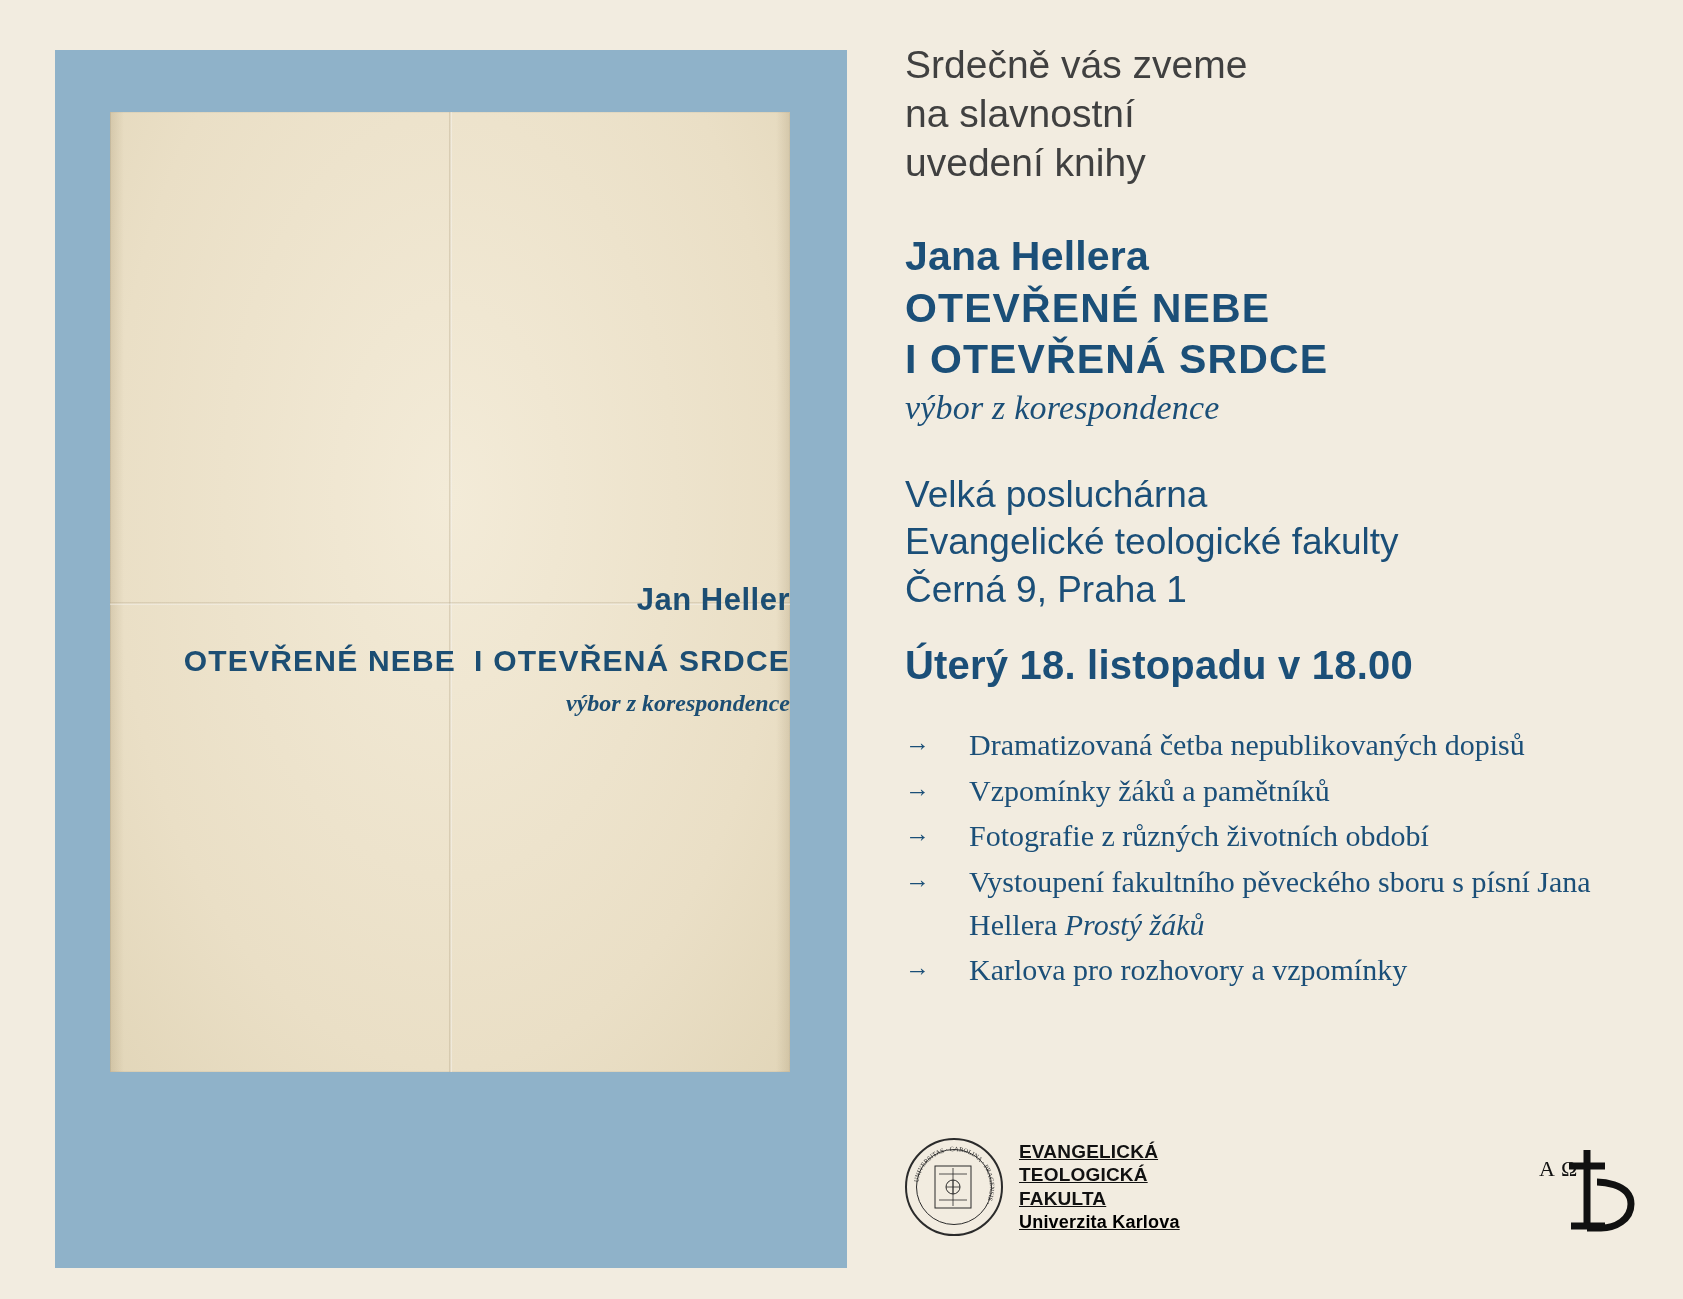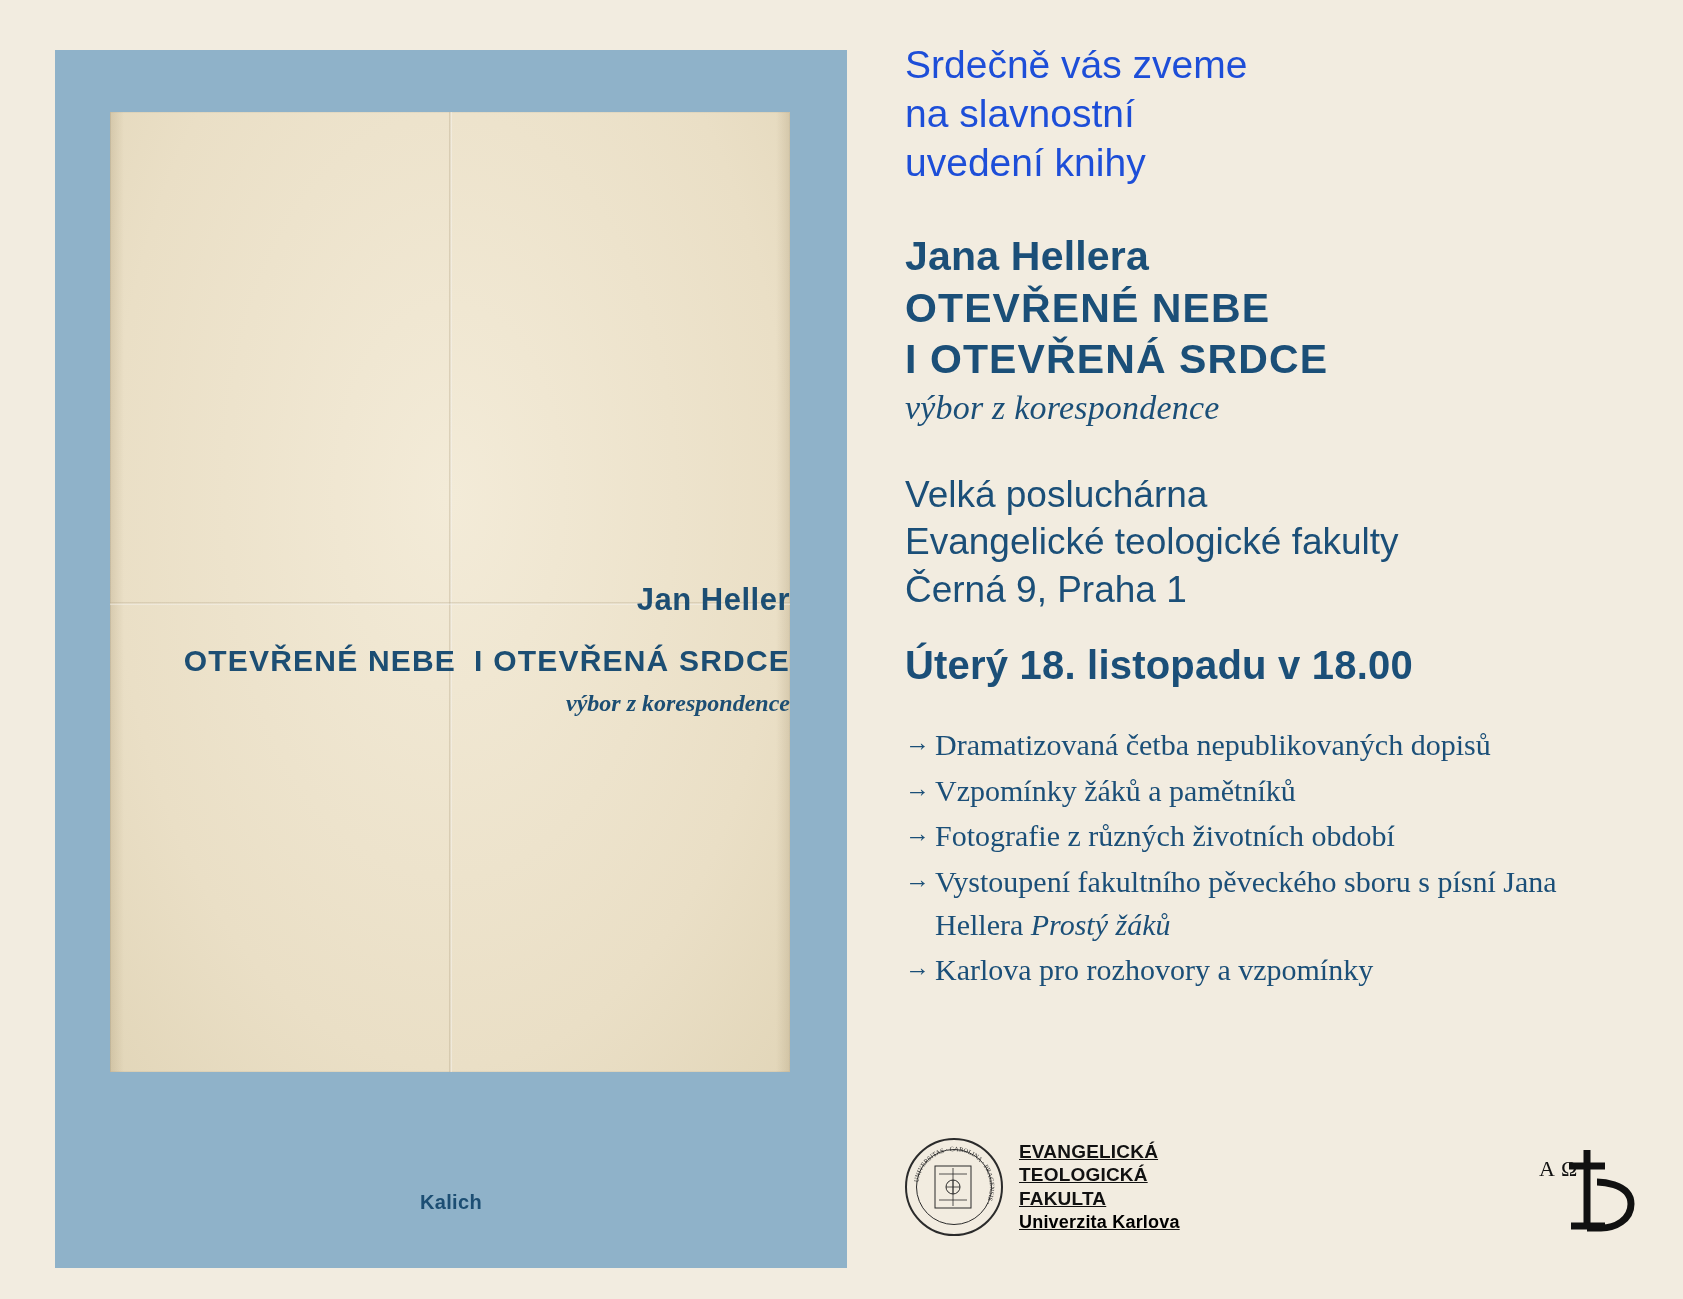--- a/index.html
+++ b/index.html
@@ -117,21 +117,21 @@
   .content {
     position: absolute;
     left: 905px;
     top: 40px;
     width: 730px;
     color: #1b4f78;
   }
   .invite {
     font-size: 39px;
     line-height: 1.26;
-    color: #1d4ed8;
+    color: #404040;
     font-weight: 400;
   }
   .book-block {
     margin-top: 44px;
   }
   .author-name {
     font-size: 41px;
     font-weight: bold;
     letter-spacing: 0.2px;
     line-height: 1.25;
@@ -171,21 +171,21 @@
     align-items: flex-start;
     margin-bottom: 3px;
   }
   .arrow {
     flex: 0 0 auto;
     width: 30px;
     font-family: "Liberation Sans", sans-serif;
     font-size: 25px;
     line-height: 1.5;
   }
-  .program-text { flex: 1 1 auto; }
+  .program-text { flex: 1 1 auto; margin-left: 34px; }
   .program-text i { font-style: italic; }
 
   
   .logos {
     position: absolute;
     left: 905px;
     top: 1138px;
     width: 740px;
     height: 115px;
   }
@@ -266,21 +266,20 @@
       <div class="fold-v"></div>
       <div class="fold-h"></div>
       <div class="book-text">
         <div class="book-author">Jan Heller</div>
         <div class="book-title">
           <span>OTEVŘENÉ NEBE</span><span class="gap"></span><span>I OTEVŘENÁ SRDCE</span>
         </div>
         <div class="book-subtitle">výbor z korespondence</div>
       </div>
     </div>
-    <div class="publisher">Kalich</div>
   </div>
 
   <div class="content">
 
     <div class="invite">
       <div>Srdečně vás zveme</div>
       <div>na slavnostní</div>
       <div>uvedení knihy</div>
     </div>
 

